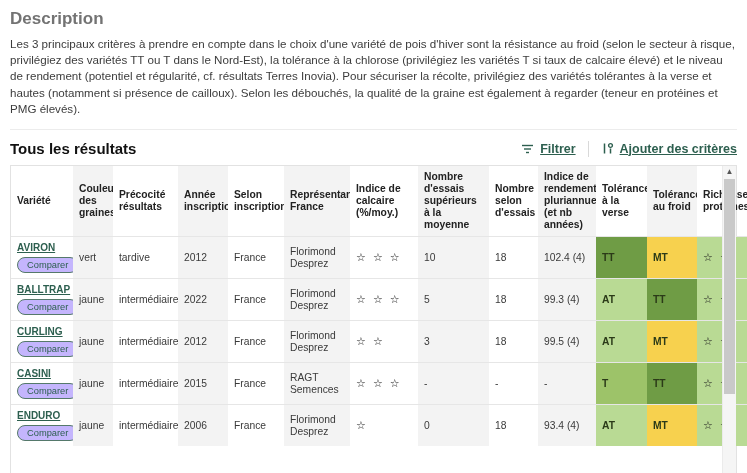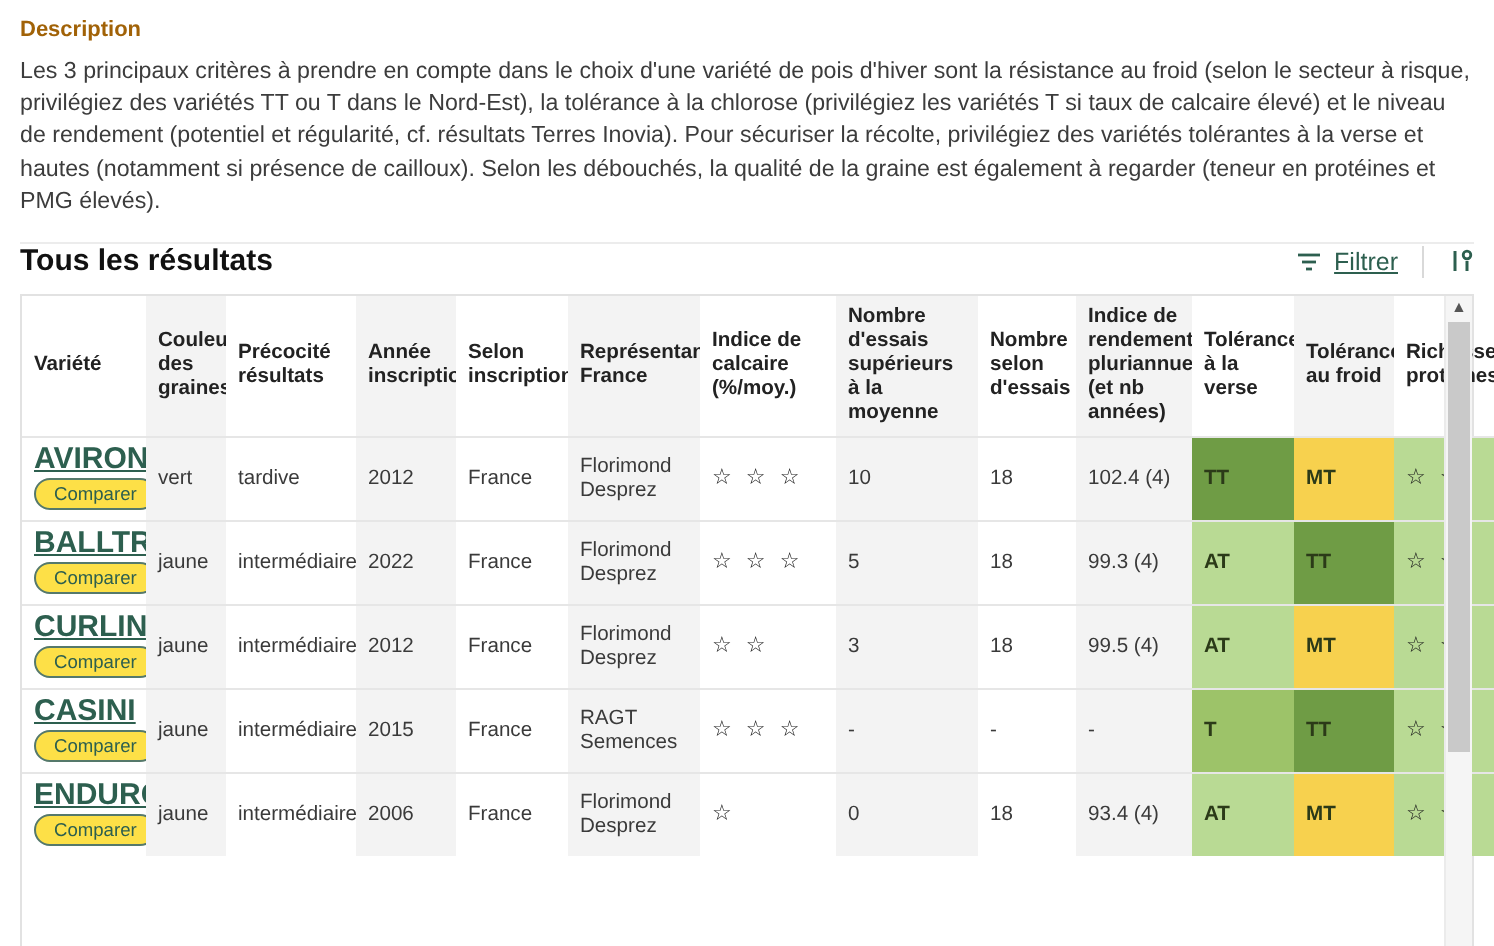--- a/index.html
+++ b/index.html
@@ -1,41 +1,41 @@
 <!DOCTYPE html>
 <html><head>
 <meta charset="utf-8">
 <style>
   html,body{margin:0;padding:0;background:#fff;}
   .page{position:relative;width:747px;height:473px;overflow:hidden;
         font-family:"Liberation Sans",sans-serif;color:#3a3a3a;background:#fff;}
   .inner{padding:0 10px;}
   
   .desc{border-bottom:1px solid #ececec;padding-bottom:12px;}
-  .desc h2{margin:9px 0 7px 0;font-size:11px;color:#a16207;font-weight:bold;}
+  .desc h2{margin:9px 0 7px 0;font-size:17px;color:#737373;font-weight:bold;}
   .desc p{margin:0;font-size:11.6px;line-height:16.2px;color:#3c3c3c;}
   
-  .results-head{display:flex;justify-content:space-between;align-items:center;}
+  .results-head{display:flex;justify-content:space-between;align-items:center;margin-top:10px;}
   .results-head h2{margin:0;font-size:15px;color:#111;font-weight:bold;}
   .actions{display:flex;align-items:center;gap:12px;}
   .action{display:flex;align-items:center;gap:6px;color:#2d5f4f;font-size:12.5px;
-          font-weight:400;text-decoration:underline;cursor:pointer;}
+          font-weight:700;text-decoration:underline;cursor:pointer;}
   .action svg{flex:0 0 auto;}
   .sep{width:1px;height:16px;background:#d9d9d9;}
   
   .table-wrap{position:relative;margin-top:8px;border:1px solid #e2e2e2;height:330px;background:#fff;}
   table{border-collapse:collapse;table-layout:fixed;width:714px;}
   th,td{padding:5px 6px;text-align:left;vertical-align:middle;font-size:10.3px;color:#3a3a3a;
         overflow:hidden;}
   thead th{height:54px;font-weight:bold;color:#222;line-height:12px;}
   tbody td{height:31px;border-top:1px solid #e6e6e6;line-height:12px;}
   .shade{background:#f3f3f3;}
-  .variety-link{display:inline-block;color:#2d5f4f;font-weight:bold;font-size:15px;
+  .variety-link{display:inline-block;color:#2d5f4f;font-weight:bold;font-size:10px;
                 text-decoration:underline;margin-bottom:3px;cursor:pointer;}
-  .compare-btn{display:inline-block;border:1px solid #55796b;border-radius:10px;background:#fde047;
+  .compare-btn{display:inline-block;border:1px solid #55796b;border-radius:10px;background:#c4b5fd;
                color:#2d5f4f;font-size:9.3px;padding:2px 9px;font-family:"Liberation Sans",sans-serif;
                cursor:pointer;}
   .stars{font-size:11px;color:#1a1a1a;letter-spacing:2px;white-space:nowrap;}
   .tol{font-weight:600;color:#2b3a18;}
   
   .scrollbar{position:absolute;top:0;right:0;width:13px;height:100%;background:#f5f5f5;
              border-left:1px solid #ebebeb;}
   .sb-arrow{height:12px;text-align:center;font-size:8px;color:#555;line-height:12px;}
   .sb-thumb{position:absolute;top:13px;left:1px;right:1px;height:215px;background:#c9c9c9;}
 </style>
@@ -61,20 +61,21 @@
             </svg>
             <span>Filtrer</span>
           </a>
           <span class="sep"></span>
           <a class="action">
             <svg width="13" height="13" viewBox="0 0 13 13">
               <line x1="3.5" y1="1.5" x2="3.5" y2="11.5" stroke="#2d5f4f" stroke-width="1.5"></line>
               <line x1="9.5" y1="6.5" x2="9.5" y2="11.5" stroke="#2d5f4f" stroke-width="1.5"></line>
               <circle cx="9.5" cy="3.5" r="1.9" fill="none" stroke="#2d5f4f" stroke-width="1.4"></circle>
             </svg>
+            <span>Ajouter des critères</span>
           </a>
         </div>
       </div>
 
       <div class="table-wrap">
         <table>
           <colgroup id="cols">
               <col style="width: 62px;">
               <col style="width: 40px;">
               <col style="width: 65px;">

